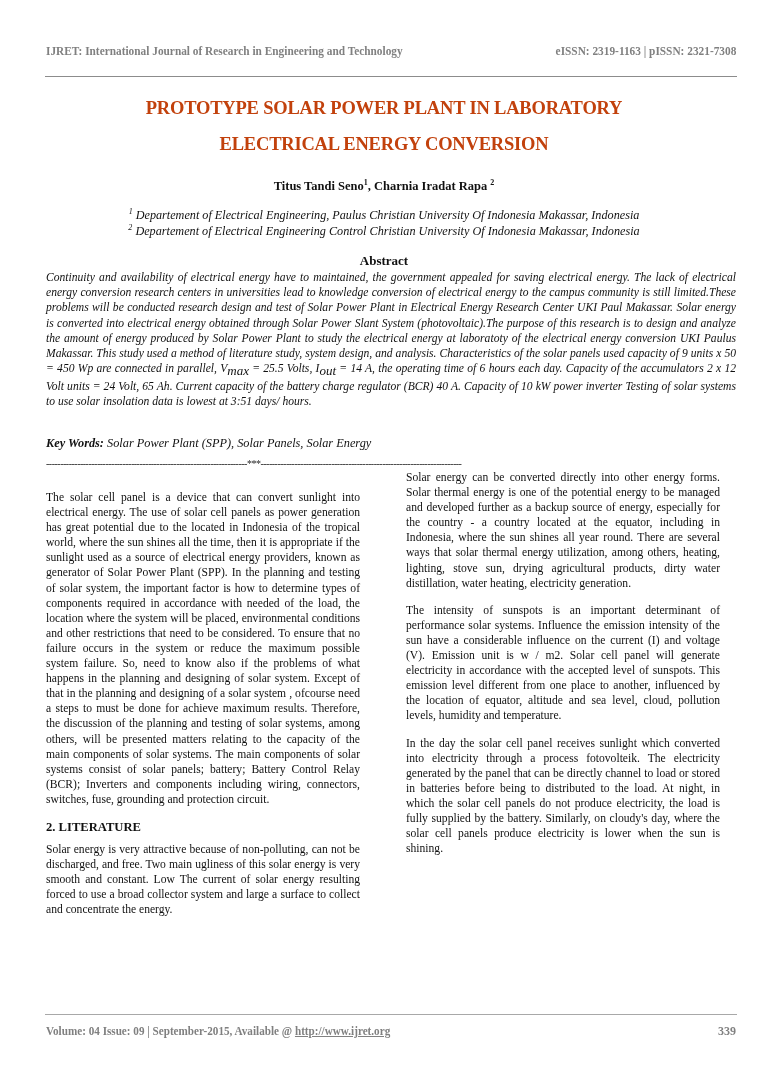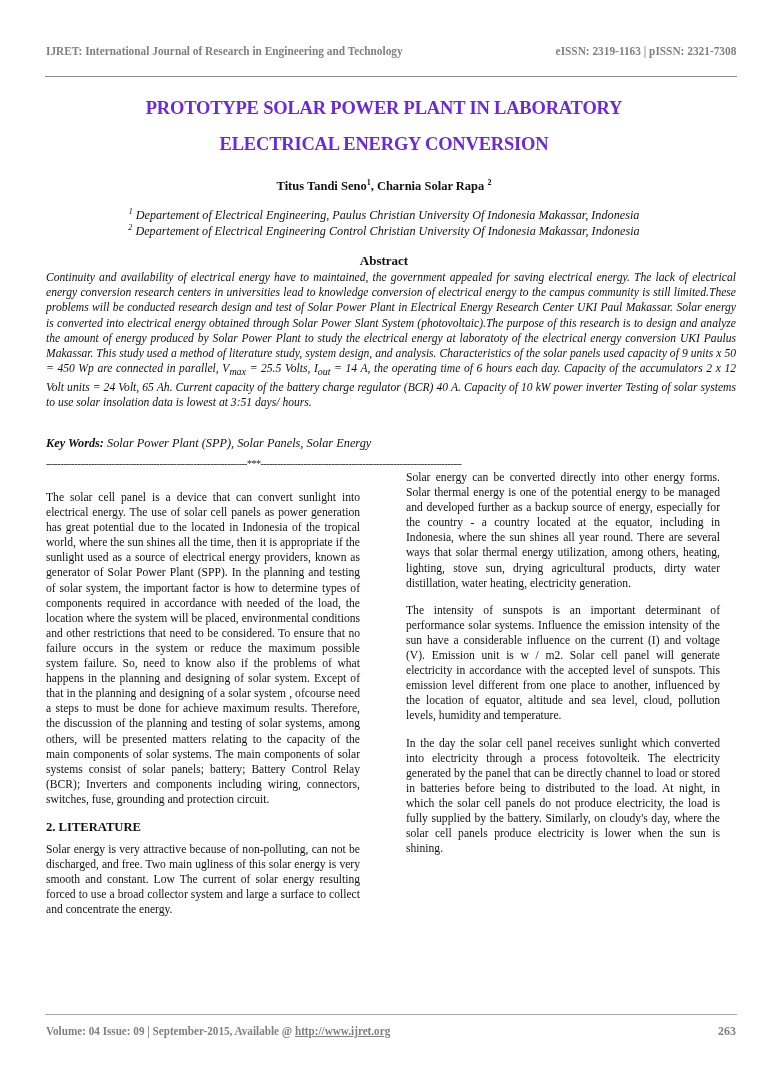--- a/index.html
+++ b/index.html
@@ -5,36 +5,36 @@
     html, body { margin: 0; padding: 0; background: #ffffff; }
     body { width: 768px; height: 1087px; position: relative; overflow: hidden;
            font-family: "Liberation Serif", "DejaVu Serif", serif; color: #111; }
     .running-header { position: absolute; top: 44px; left: 46px; width: 690px;
            font-size: 12.2px; font-weight: bold; color: #808080; white-space: nowrap; }
     .running-header .left { position: absolute; left: 0; transform: scaleX(0.93); transform-origin: left; }
     .running-header .right { position: absolute; right: 0; transform: scaleX(0.93); transform-origin: right; }
     .header-rule { position: absolute; top: 76px; left: 45px; width: 692px; height: 0;
            border-top: 1px solid #8c8c8c; }
     .title { position: absolute; left: 0; width: 768px; text-align: center;
-           font-weight: bold; font-size: 18.5px; letter-spacing: -0.2px; color: #6d28d9; }
+           font-weight: bold; font-size: 18.5px; letter-spacing: -0.2px; color: #c2410c; }
     .title.l1 { top: 98px; }
     .title.l2 { top: 134px; }
     .authors { position: absolute; top: 178px; left: 0; width: 768px; text-align: center;
            font-weight: bold; font-size: 12.5px; }
     .authors sup { font-size: 8px; }
     .affil { position: absolute; left: 0; width: 768px; text-align: center;
            font-style: italic; font-size: 12.2px; }
     .affil.a1 { top: 207px; }
     .affil.a2 { top: 223px; }
     .affil sup { font-size: 8px; }
     .abstract-head { position: absolute; top: 253px; left: 0; width: 768px; text-align: center;
            font-weight: bold; font-size: 13px; }
     .abstract-body { position: absolute; top: 270px; left: 46px; width: 690px;
            font-style: italic; font-size: 11.6px; line-height: 15.2px; text-align: justify; }
-    .abstract-body sub { font-size: 10px; }
+    .abstract-body sub { font-size: 13px; }
     .keywords { position: absolute; top: 436px; left: 46px; width: 690px;
            font-size: 12.3px; font-style: italic; }
     .keywords .kw-label { font-weight: bold; }
     .star-sep { position: absolute; top: 458px; left: 46px; width: 690px; white-space: nowrap;
            overflow: hidden; font-size: 10px; color: #222; letter-spacing: -0.5px; }
     .col { position: absolute; width: 314px; font-size: 11.6px; line-height: 15.1px; text-align: justify; }
     .col.left { top: 490px; left: 46px; }
     .col.right { top: 470px; left: 406px; width: 314px; }
     .col h2 { font-size: 12.6px; font-weight: bold; margin: 0 0 7px 0; line-height: 16px; }
     .col h3 { font-size: 12.6px; font-weight: bold; margin: 0 0 7px 0; line-height: 16px; }
@@ -55,21 +55,21 @@
 <div class="running-header">
   <span class="left">IJRET: International Journal of Research in Engineering and Technology</span>
   <span class="right">eISSN: 2319-1163 | pISSN: 2321-7308</span>
 </div>
 <div class="header-rule"></div>
 
 <div class="title l1">PROTOTYPE SOLAR POWER PLANT IN LABORATORY</div>
 <div class="title l2">ELECTRICAL ENERGY CONVERSION</div>
 
 <div class="authors">
-  <span>Titus Tandi Seno</span><sup>1</sup><span>, </span><span>Charnia Solar Rapa</span>&nbsp;<sup>2</sup>
+  <span>Titus Tandi Seno</span><sup>1</sup><span>, </span><span>Charnia Iradat Rapa</span>&nbsp;<sup>2</sup>
 </div>
 
 <div class="affil a1">
   <sup>1</sup>
   <span>Departement of Electrical Engineering, Paulus  Christian University Of Indonesia  Makassar, Indonesia</span>
 </div>
 <div class="affil a2">
   <sup>2</sup>
   <span>Departement of Electrical Engineering Control  Christian University Of Indonesia Makassar, Indonesia</span>
 </div>
@@ -94,14 +94,14 @@
   <p>Solar energy can be converted directly into other energy forms. Solar thermal energy is one of the potential energy to be managed and developed further as a backup source of energy, especially for the country - a country located at the equator, including in Indonesia, where the sun shines all year round. There are several ways that solar thermal energy utilization, among others, heating, lighting, stove sun, drying agricultural products, dirty water distillation, water heating, electricity generation.</p>
   <div class="gap"></div>
   <p>The intensity of sunspots is an important determinant of performance solar systems. Influence the emission intensity of the sun have a considerable influence on the current (I) and voltage (V). Emission unit is w / m2. Solar cell panel will generate electricity in accordance with the accepted level of sunspots. This emission level different from one place to another, influenced by the location of  equator, altitude and sea level, cloud, pollution levels, humidity and temperature.</p>
   <div class="gap"></div>
   <p>In the day the solar cell panel receives sunlight which converted into electricity through a process fotovolteik. The electricity generated by the panel that can be directly channel to load or stored in batteries before being to distributed to the load. At night, in which the solar cell panels do not produce electricity, the load is fully supplied by the battery. Similarly, on  cloudy's day, where the solar cell panels produce electricity is lower when the sun is shining.</p>
 </div>
 
 <div class="footer-rule"></div>
 <div class="footer">
   <span class="left"><span>Volume: 04 Issue: 09 | September-2015, Available @ </span><a>http://www.ijret.org</a></span>
-  <span class="page">263</span>
+  <span class="page">339</span>
 </div>
 
 </body></html>

